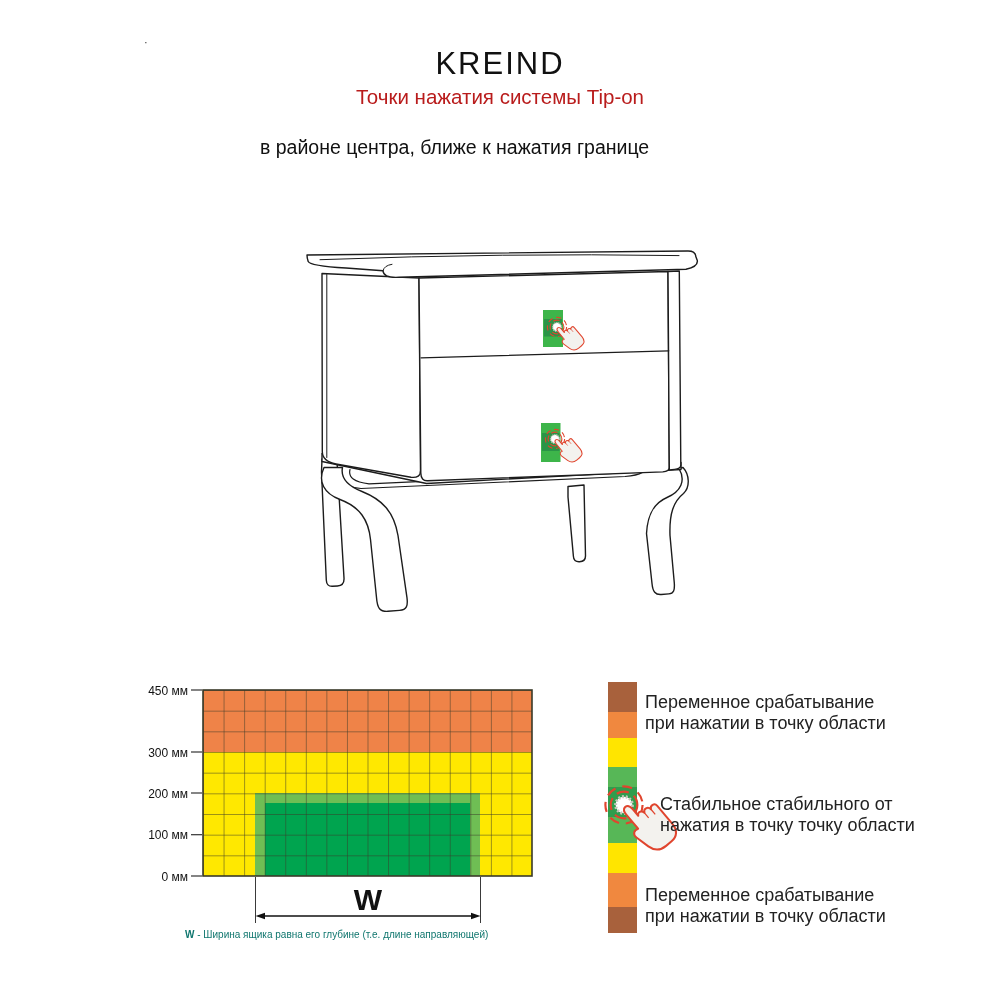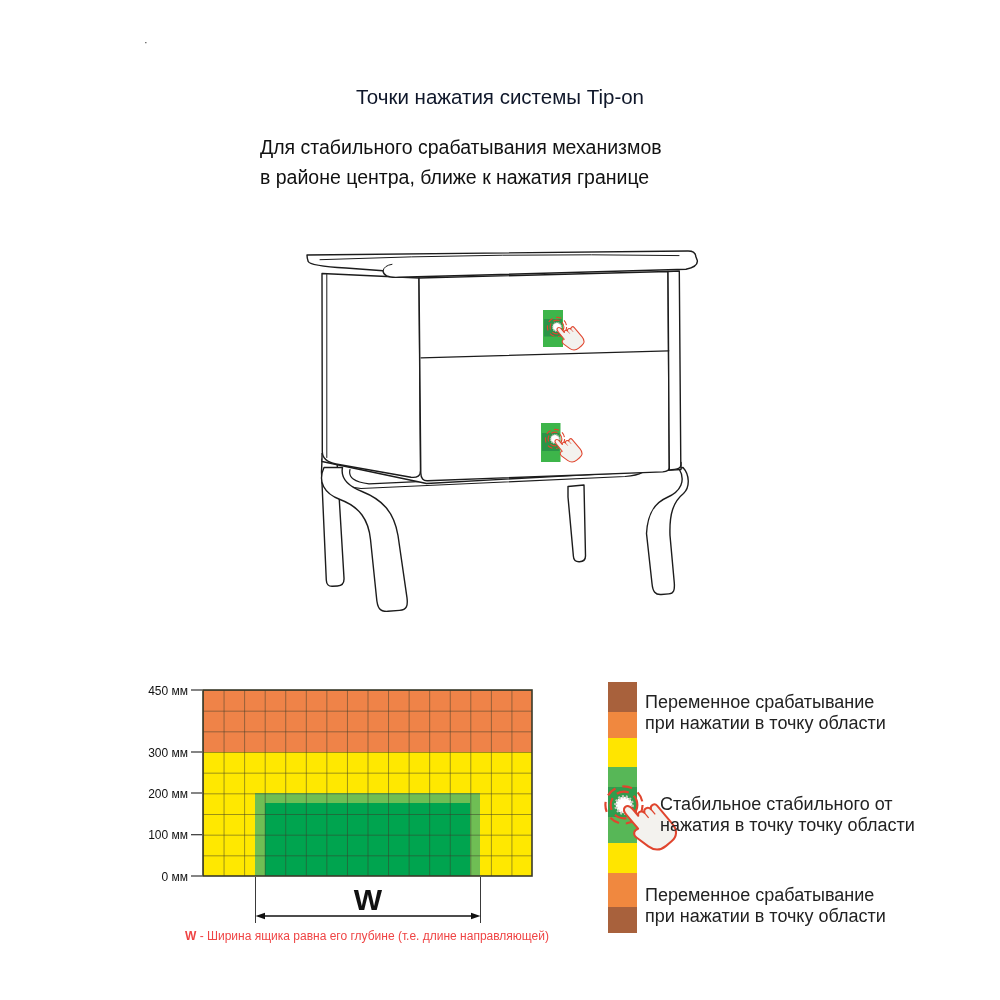--- a/index.html
+++ b/index.html
@@ -1,23 +1,23 @@
 <!DOCTYPE html>
 <html><head>
 <meta charset="utf-8">
 <style>
   html,body{margin:0;padding:0;background:#fff}
   #page{position:relative;width:1000px;height:1000px;background:#ffffff;overflow:hidden;
         font-family:"Liberation Sans",sans-serif;color:#1a1a1a}
   .abs{position:absolute}
   .title{left:0;top:46px;width:1000px;text-align:center;font-size:31px;letter-spacing:2px;color:#111}
-  .subtitle{left:0;top:85px;width:1000px;text-align:center;font-size:20.5px;color:#0f172a}
+  .subtitle{left:0;top:85px;width:1000px;text-align:center;font-size:20.5px;color:#b91c1c}
   .intro{left:260px;top:133px;font-size:19.5px;line-height:29.5px;color:#111}
   .stray{left:144px;top:36px;font-size:11px;color:#333}
-  .caption{left:185px;top:929px;font-size:12px;color:#ef4444}
+  .caption{left:185px;top:929px;font-size:10px;color:#0f766e}
   .caption b{font-weight:bold}
   .legend-text{font-size:18px;line-height:20.5px;color:#222}
   .lt1{left:645px;top:692px}
   .lt2{left:660px;top:794px}
   .lt3{left:645px;top:885px}
   svg{display:block;font-family:"Liberation Sans",sans-serif}
   .ln{fill:#ffffff;stroke:#1c1c1c;stroke-width:1.4;stroke-linejoin:round;stroke-linecap:round}
   .st{fill:none;stroke:#1c1c1c;stroke-width:1.2;stroke-linejoin:round;stroke-linecap:round}
   .thin{fill:none;stroke:#1c1c1c;stroke-width:1;stroke-linecap:round}
   .hand{fill:#f3f2ee;stroke:#e0452e;stroke-width:1.3;stroke-linejoin:round}
@@ -43,24 +43,24 @@
         <circle class="press" r="5.4" stroke-dasharray="1.2 1.2"></circle>
         <g transform="translate(2.5,3.2) rotate(-40)">
           <path class="hand" d="M0,-2.6 C-2.5,-2.6 -2.7,-0.4 -2.7,1.6 L-2.7,13.5 C-5.4,12.3 -7.9,14.2 -7.2,17.2 L-5,26.5 C-3.8,31.2 -0.6,33.6 4,33.6 L8.6,33.6 C13.4,33.6 16.2,30.4 16.2,25.6 L16.2,10 C16.2,7.4 12.8,6.9 11.7,9.2 C11.3,6.3 8,5.8 7,8.3 C6.6,5.4 3.6,5 2.7,7.2 L2.7,1.6 C2.7,-0.4 2.5,-2.6 0,-2.6 Z"></path>
           <path class="hand-lines" d="M7,8.3 V12.5 M11.7,9.2 V13.5"></path>
         </g>
       </g>
     </defs>
   </svg>
 
   <div class="abs stray">·</div>
+  <div class="abs title">KREIND</div>
   <div class="abs subtitle">Точки нажатия системы Tip-on</div>
 
   <div class="abs intro">
-    <div>Для стабильного срабатывания механизмов</div>
     <div>в районе центра, ближе к нажатия границе</div>
   </div>
 
   <svg class="abs" style="left:280px;top:240px" width="440" height="390" viewBox="0 0 440 390">
 
     <path class="ln" d="M42,219 L57,221.5 L64,338 Q64.5,345.5 57.5,346 L52.5,346.3 Q46.5,346.6 46.3,340 L41.5,232 Z"></path>
     <path class="ln" d="M288,246.5 L304,245 L305.5,315.5 Q305.7,321.5 299.5,321.8 Q293.6,322.1 293.4,316.3 L288,257 Z"></path>
 
     <path class="st" d="M58,227.5 Q53,246 81,248.5 L345,236.5 Q369,234.5 366.5,224"></path>
     <path class="st" d="M70,229.5 Q67,241.5 89,243.8 L341,232.3 Q357.5,230.8 355.5,224.8"></path>

